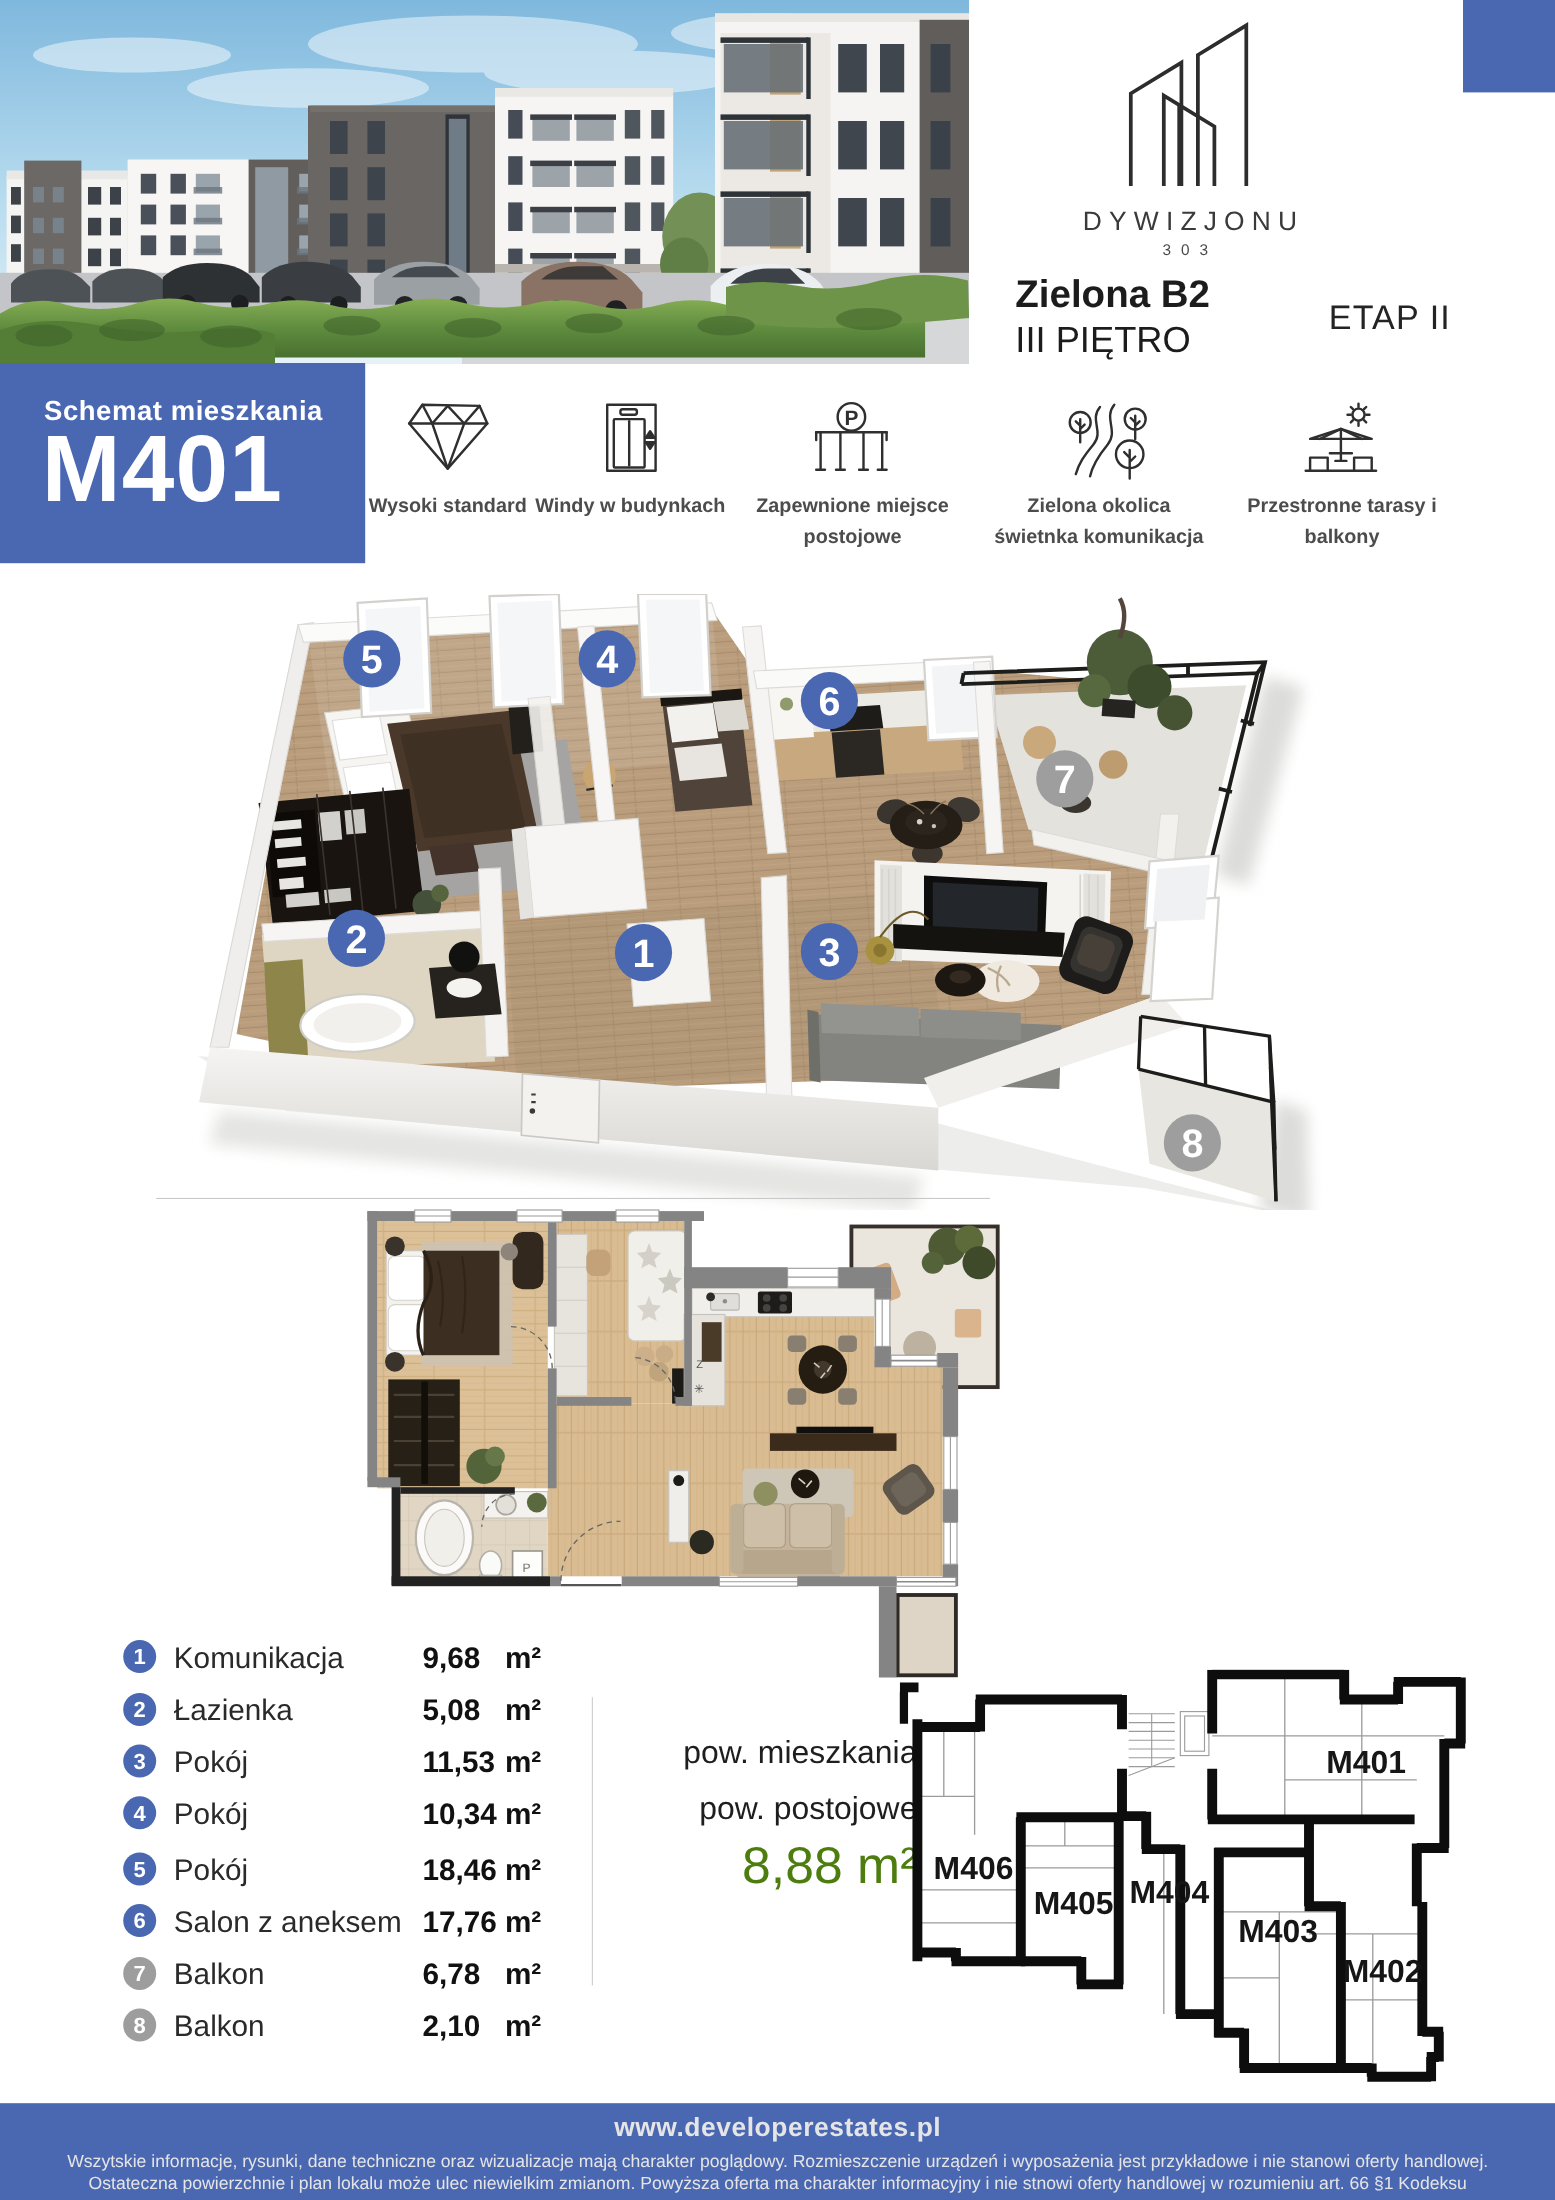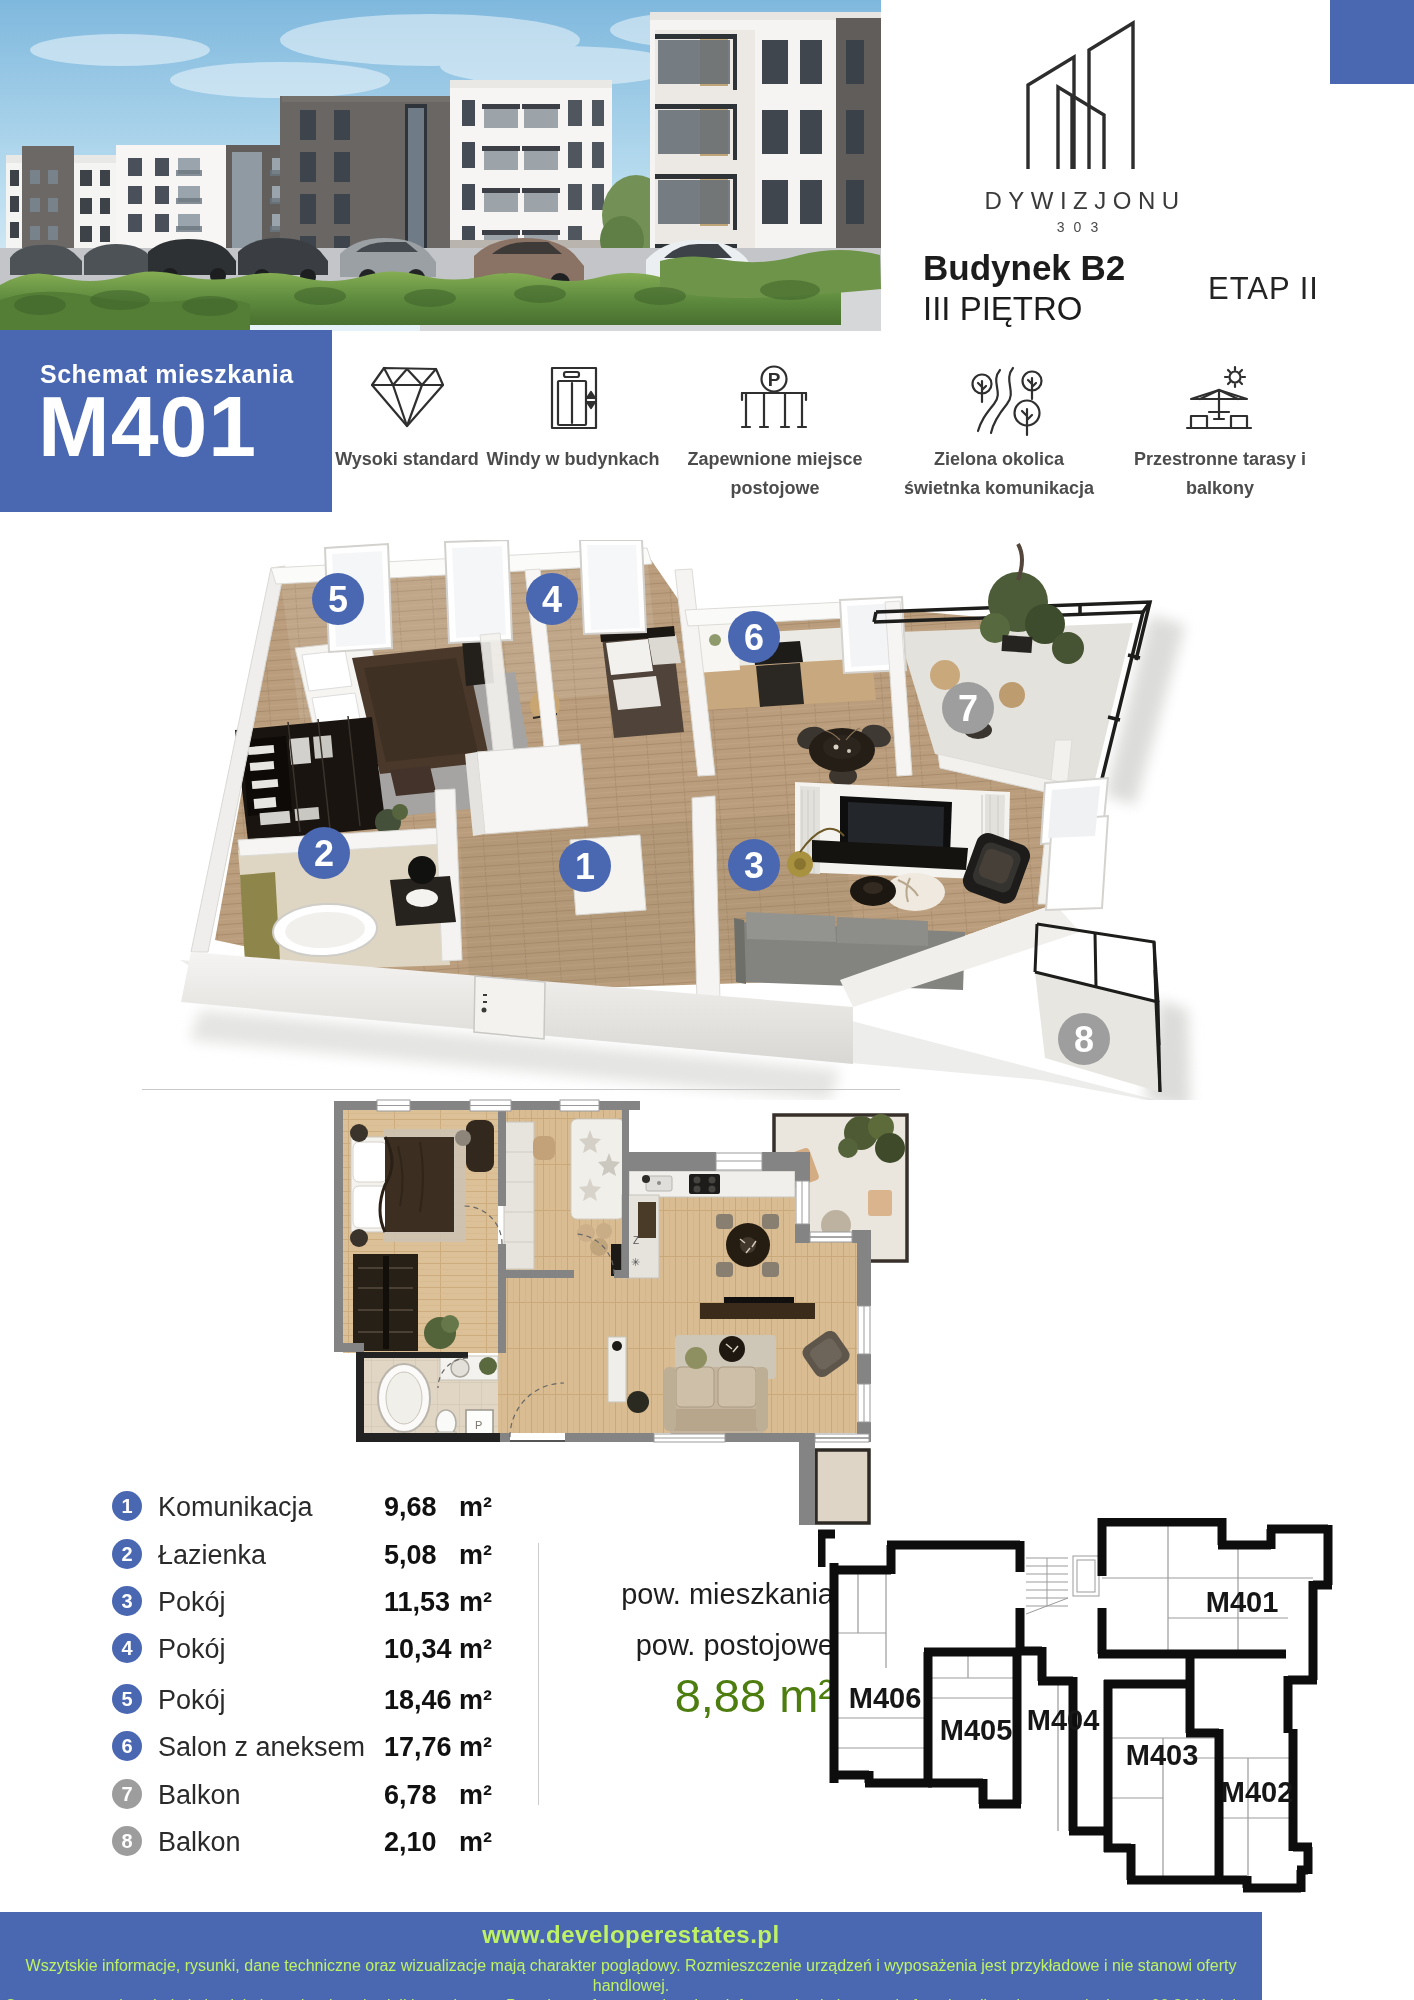--- a/index.html
+++ b/index.html
@@ -262,21 +262,21 @@
 <path d="M141 149 L141 30 L185 3 L185 149"></path>
 <path d="M110 149 L110 67 L156 95 L156 149"></path>
 <path d="M124 149 L124 76"></path>
 </g>
 <text x="137" y="189" text-anchor="middle" font-size="24" letter-spacing="6.5" fill="#3a3a3a" font-family="Liberation Sans, sans-serif">DYWIZJONU</text>
 <text x="134" y="212" text-anchor="middle" font-size="14" letter-spacing="9" fill="#4a4a4a" font-family="Liberation Sans, sans-serif">303</text>
 </svg>
 </div>
 
 <div class="abs" style="left:923px;top:248px;width:300px;">
-  <div style="font-size:35px;font-weight:bold;color:#1c1c1c;">Budynek B2</div>
+  <div style="font-size:35px;font-weight:bold;color:#1c1c1c;">Zielona B2</div>
   <div style="font-size:33px;color:#1c1c1c;margin-top:2px;">III PIĘTRO</div>
 </div>
 
 <div class="abs" style="left:1208px;top:271px;font-size:31px;color:#242424;letter-spacing:1px;">ETAP II</div>
 
 <div class="abs" style="left:0;top:330px;width:332px;height:182px;background:#4a67b2;color:#fff;">
   <div style="margin:30px 0 0 40px;font-size:25px;font-weight:bold;letter-spacing:.5px;">Schemat mieszkania</div>
   <div style="margin:-12px 0 0 38px;font-size:86px;font-weight:bold;letter-spacing:1px;">M401</div>
 </div>
 
@@ -929,16 +929,16 @@
 <text x="67" y="190">M406</text>
 <text x="158" y="222">M405</text>
 <text x="245" y="212">M404</text>
 <text x="344" y="247">M403</text>
 <text x="439" y="284">M402</text>
 <text x="424" y="94">M401</text>
 </g>
 </svg>
 </div>
 
-<div class="abs" style="left:0;top:1912px;width:1262px;height:88px;background:#4a67b2;color:#bef264;">
+<div class="abs" style="left:0;top:1912px;width:1414px;height:88px;background:#4a67b2;color:#e5e5e5;">
   <div style="text-align:center;font-size:24px;font-weight:bold;margin-top:9px;letter-spacing:.5px;">www.developerestates.pl</div>
   <div style="text-align:center;font-size:16px;margin-top:7px;line-height:20px;">Wszytskie informacje, rysunki, dane techniczne oraz wizualizacje mają charakter poglądowy. Rozmieszczenie urządzeń i wyposażenia jest przykładowe i nie stanowi oferty handlowej.<br>Ostateczna powierzchnie i plan lokalu może ulec niewielkim zmianom. Powyższa oferta ma charakter informacyjny i nie stnowi oferty handlowej w rozumieniu art. 66 §1 Kodeksu</div>
 </div>
 
 </body></html>

